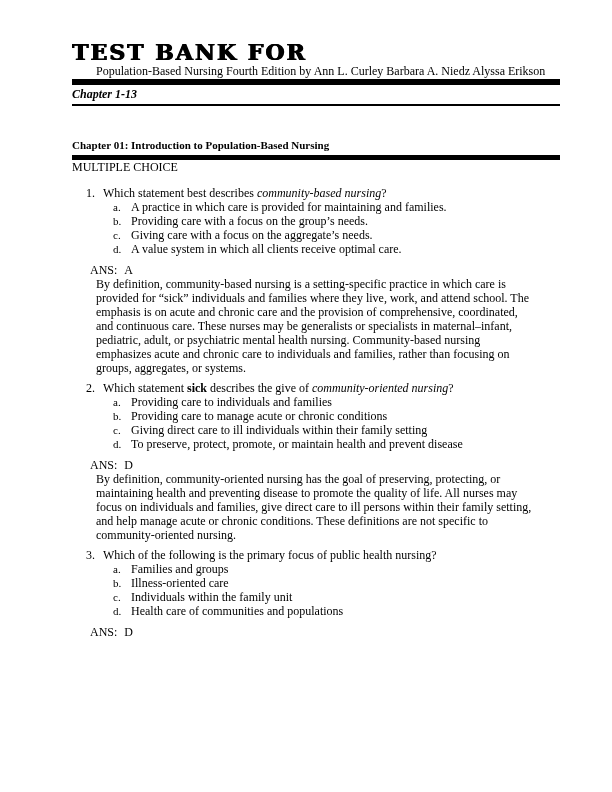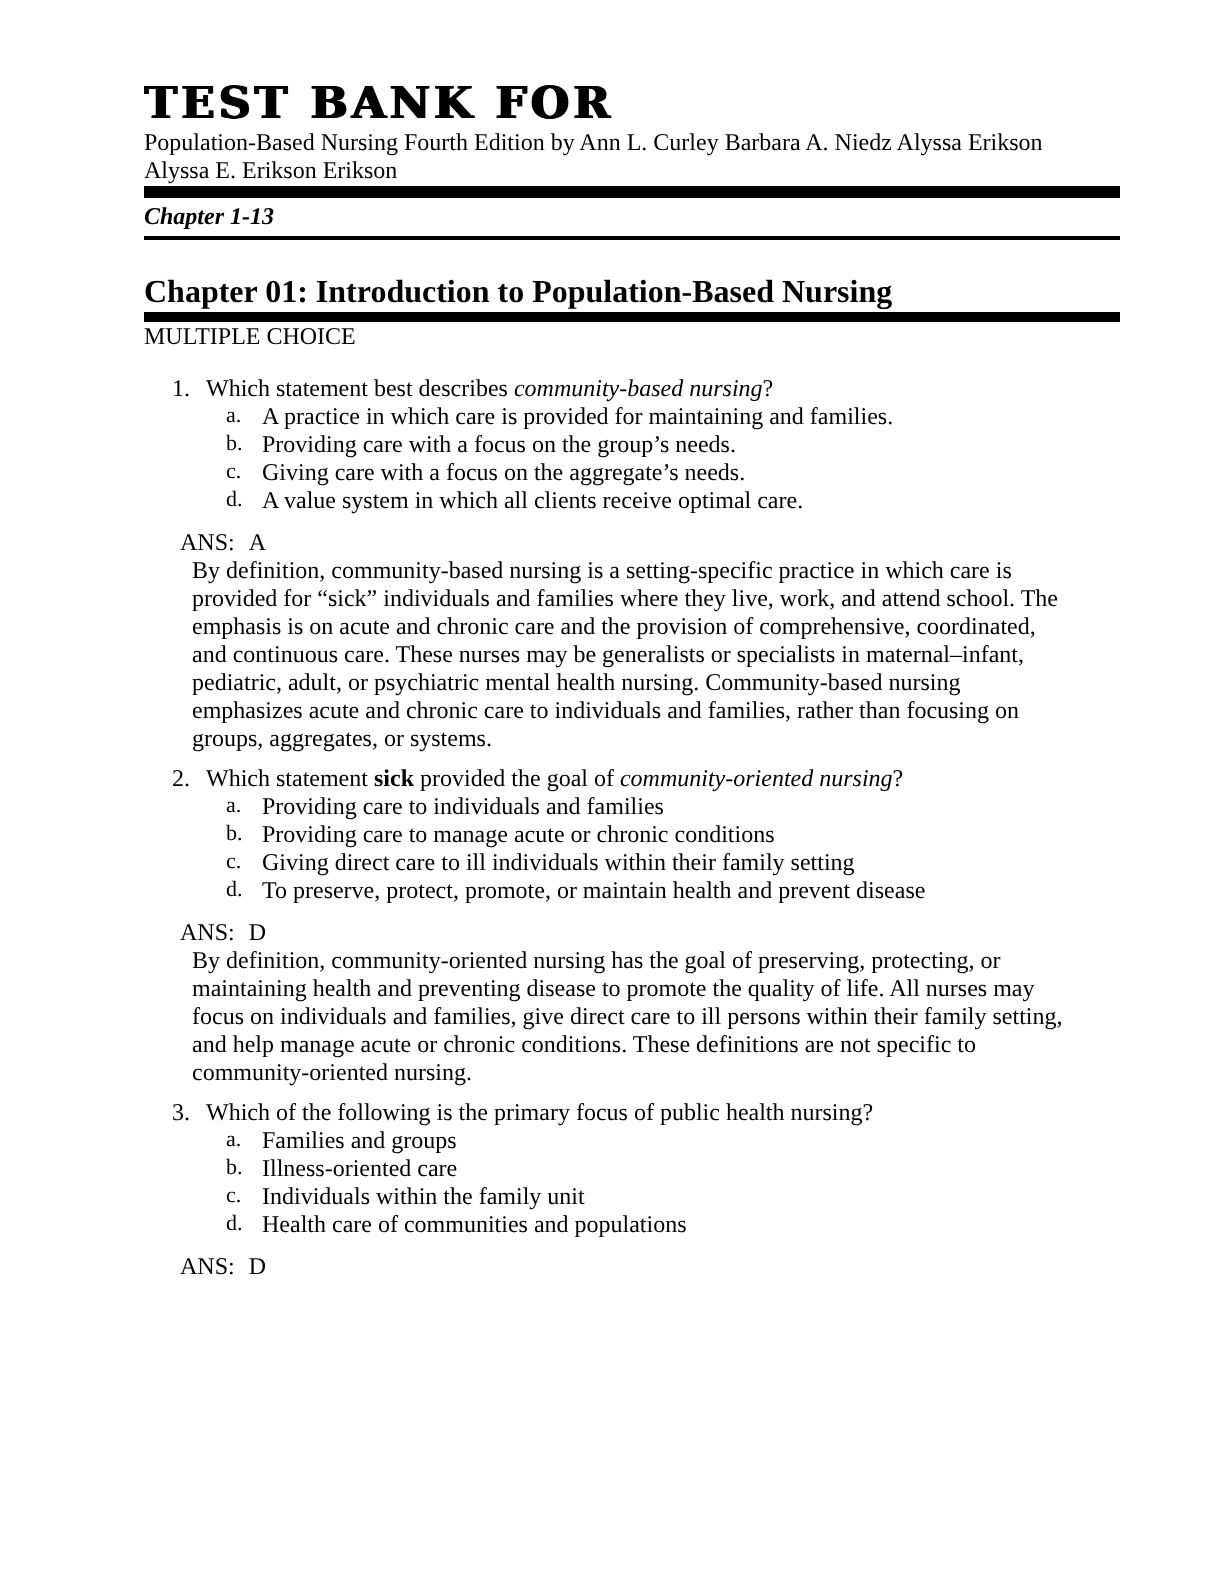--- a/index.html
+++ b/index.html
@@ -21,21 +21,21 @@
   }
   
   .doc-title {
     font-family: "DejaVu Serif", serif;
     font-weight: bold;
     font-size: 22px;
     line-height: 24px;
     letter-spacing: 2px;
     text-shadow: 0.8px 0 0 #000, -0.3px 0 0 #000;
   }
-  .subtitle { width: 468px; }
+  .subtitle { width: 468px; margin-left: 24px; }
   .subtitle div { line-height: 14px; }
   .bar-thick {
     width: 488px;
     height: 6px;
     background: #000;
     margin-top: 1px;
   }
   .chapter-range {
     font-weight: bold;
     width: 488px;
@@ -44,22 +44,22 @@
     font-style: italic;
   }
   .line-thin {
     width: 488px;
     height: 2px;
     background: #000;
     margin-top: 2px;
   }
   .chapter-heading {
     font-weight: bold;
-    font-size: 16px;
-    margin-top: 19px;
+    font-size: 11px;
+    margin-top: 32px;
     line-height: 15px;
     width: 488px;
   }
   .bar-chapter {
     width: 488px;
     height: 5px;
     background: #000;
     margin-top: 2px;
   }
   .section-heading {
@@ -82,21 +82,20 @@
 </style>
 </head>
 <body>
 
 <div class="page">
 
   <div class="doc-title">TEST BANK FOR</div>
 
   <div class="subtitle">
     <div>Population-Based Nursing Fourth Edition by Ann L. Curley Barbara A. Niedz Alyssa Erikson</div>
-    <div>Alyssa E. Erikson Erikson</div>
   </div>
 
   <div class="bar-thick"></div>
 
   <div class="chapter-range">Chapter 1-13</div>
 
   <div class="line-thin"></div>
 
   <div class="chapter-heading">Chapter 01: Introduction to Population-Based Nursing</div>
 
@@ -131,21 +130,21 @@
       </div>
       <div class="answer-line">
         <span>ANS:</span><span class="answer-letter">A</span>
       </div>
       <p class="rationale">By definition, community-based nursing is a setting-specific practice in which care is provided for “sick” individuals and families where they live, work, and attend school. The emphasis is on acute and chronic care and the provision of comprehensive, coordinated, and continuous care. These nurses may be generalists or specialists in maternal–infant, pediatric, adult, or psychiatric mental health nursing. Community-based nursing emphasizes acute and chronic care to individuals and families, rather than focusing on groups, aggregates, or systems.</p>
     </div>
 
     <div class="question">
       <div class="q-row">
         <span class="q-num">2.</span>
-        <span class="q-text"><span>Which statement </span><b>sick</b><span> provided the goal of </span><i>community-oriented nursing</i><span>?</span></span>
+        <span class="q-text"><span>Which statement </span><b>sick</b><span> describes the give of </span><i>community-oriented nursing</i><span>?</span></span>
       </div>
       <div class="options">
         <div class="option-row">
           <span class="option-letter">a.</span>
           <span class="option-text">Providing care to individuals and families</span>
         </div>
         <div class="option-row">
           <span class="option-letter">b.</span>
           <span class="option-text">Providing care to manage acute or chronic conditions</span>
         </div>

